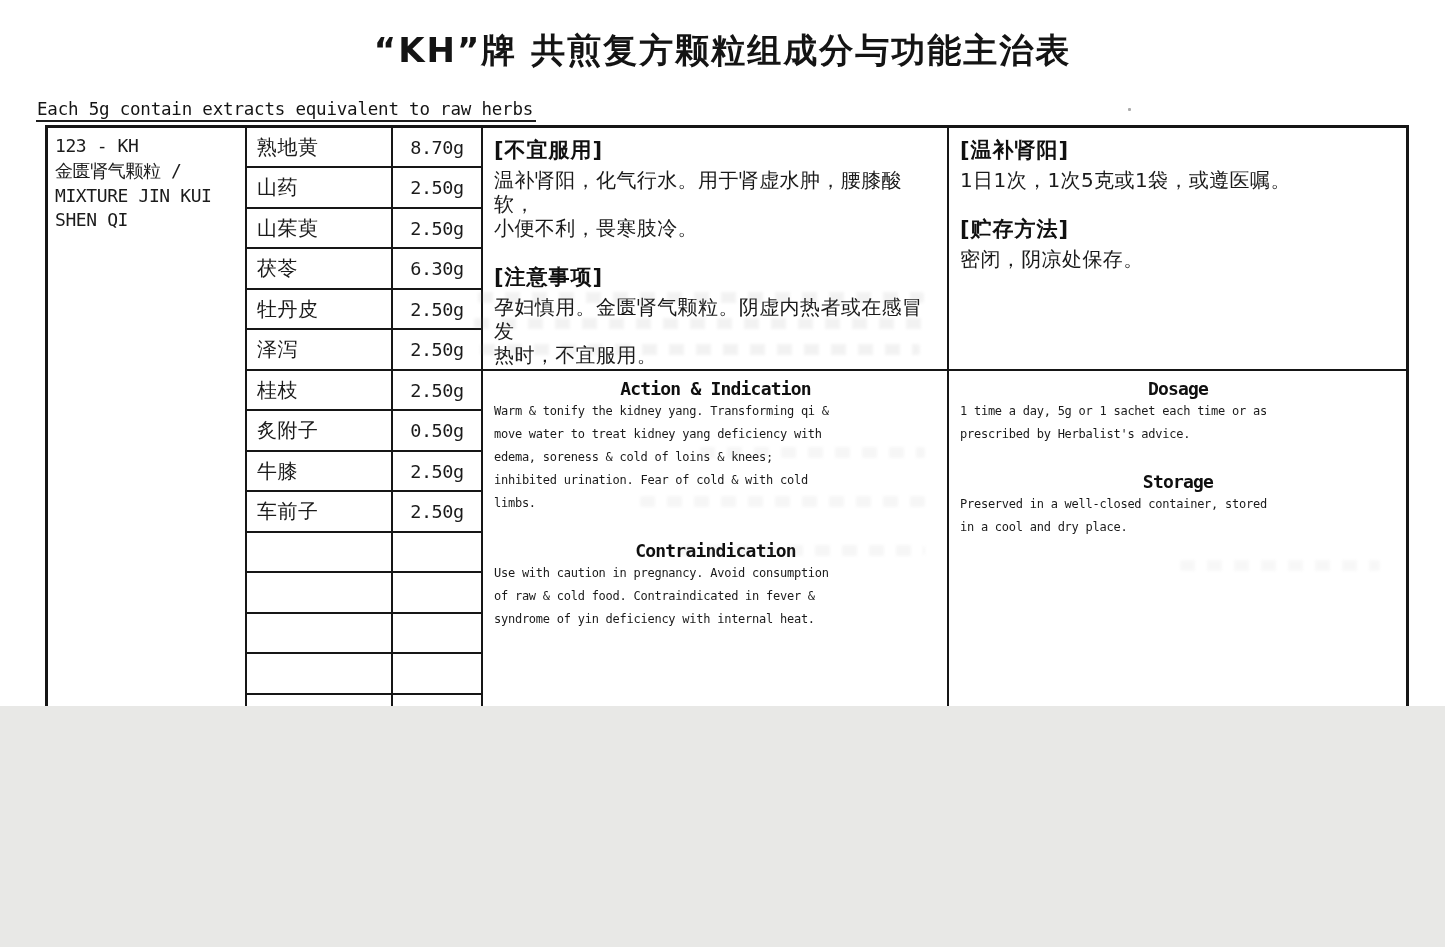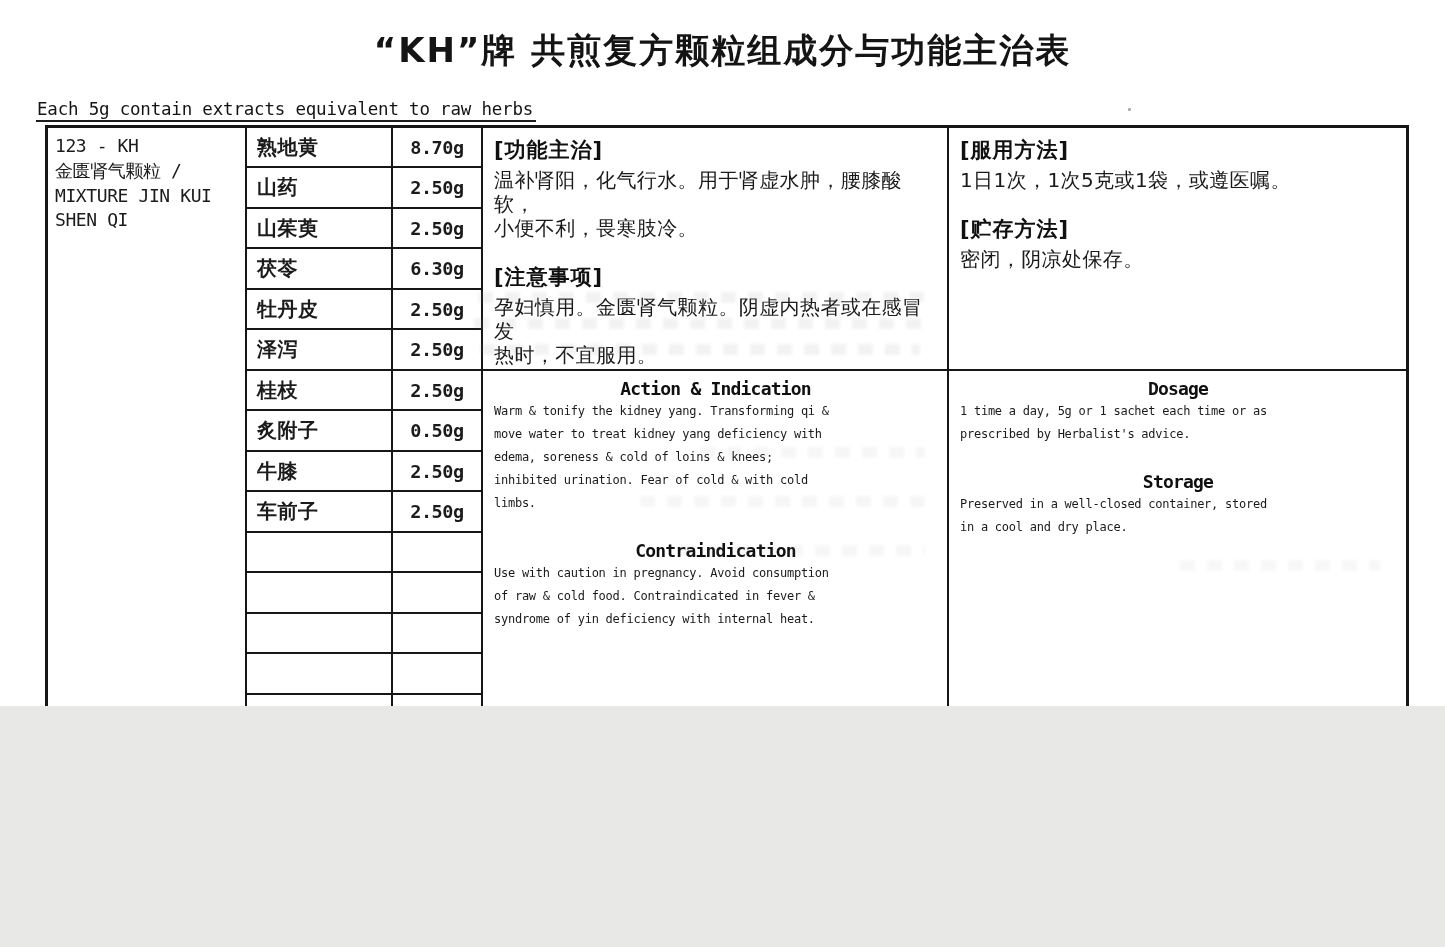--- a/index.html
+++ b/index.html
@@ -27,21 +27,21 @@
     border-right:2px solid #161616;
     padding:6px 6px 0 7px;font-size:18px;line-height:1.38;
     white-space:pre-line;letter-spacing:-0.4px;
   }
   .herb-grid{
     position:absolute;left:199px;top:0;width:236px;height:100%;
     display:grid;grid-template-columns:146px 90px;grid-template-rows:repeat(19,1fr);
   }
   .hname,.hamt{
     border-right:2px solid #161616;border-bottom:2px solid #161616;
-    display:flex;align-items:center;overflow:hidden;font-weight:bold;
+    display:flex;align-items:center;overflow:hidden;
   }
   .hname{padding-left:10px;font-size:20px;letter-spacing:0.5px;}
   .hamt{justify-content:center;font-size:18.5px;letter-spacing:-0.4px;}
   .herb-grid > div:nth-last-child(-n+2){border-bottom:none;}
   .sec{position:absolute;overflow:hidden;padding:5px 10px 0 11px;}
   .sec.mid{left:435px;width:466px;border-right:2px solid #161616;}
   .sec.right{left:901px;width:457px;}
   .sec.top{top:0;height:243px;border-bottom:2px solid #161616;}
   .sec.bot{top:243px;height:364px;border-bottom:2px solid #161616;}
   .cjk-heading{
@@ -124,30 +124,30 @@
       <div class="hamt"></div>
       <div class="hname"></div>
       <div class="hamt"></div>
       <div class="hname"></div>
       <div class="hamt"></div>
       <div class="hname"></div>
       <div class="hamt"></div>
     </div>
 
     <div class="sec mid top">
-      <div class="cjk-heading">[功能主治]</div>
+      <div class="cjk-heading">[不宜服用]</div>
       <div class="cjk-body">温补肾阳，化气行水。用于肾虚水肿，腰膝酸软，
 小便不利，畏寒肢冷。</div>
       <div class="cjk-heading second">[注意事项]</div>
       <div class="cjk-body">孕妇慎用。金匮肾气颗粒。阴虚内热者或在感冒发
 热时，不宜服用。</div>
     </div>
 
     <div class="sec right top">
-      <div class="cjk-heading">[服用方法]</div>
+      <div class="cjk-heading">[温补肾阳]</div>
       <div class="cjk-body">1日1次，1次5克或1袋，或遵医嘱。</div>
       <div class="cjk-heading second">[贮存方法]</div>
       <div class="cjk-body">密闭，阴凉处保存。</div>
     </div>
 
     <div class="sec mid bot">
       <div class="en-heading">Action &amp; Indication</div>
       <div class="en-body">Warm &amp; tonify the kidney yang. Transforming qi &amp;
 move water to treat kidney yang deficiency with
 edema, soreness &amp; cold of loins &amp; knees;

